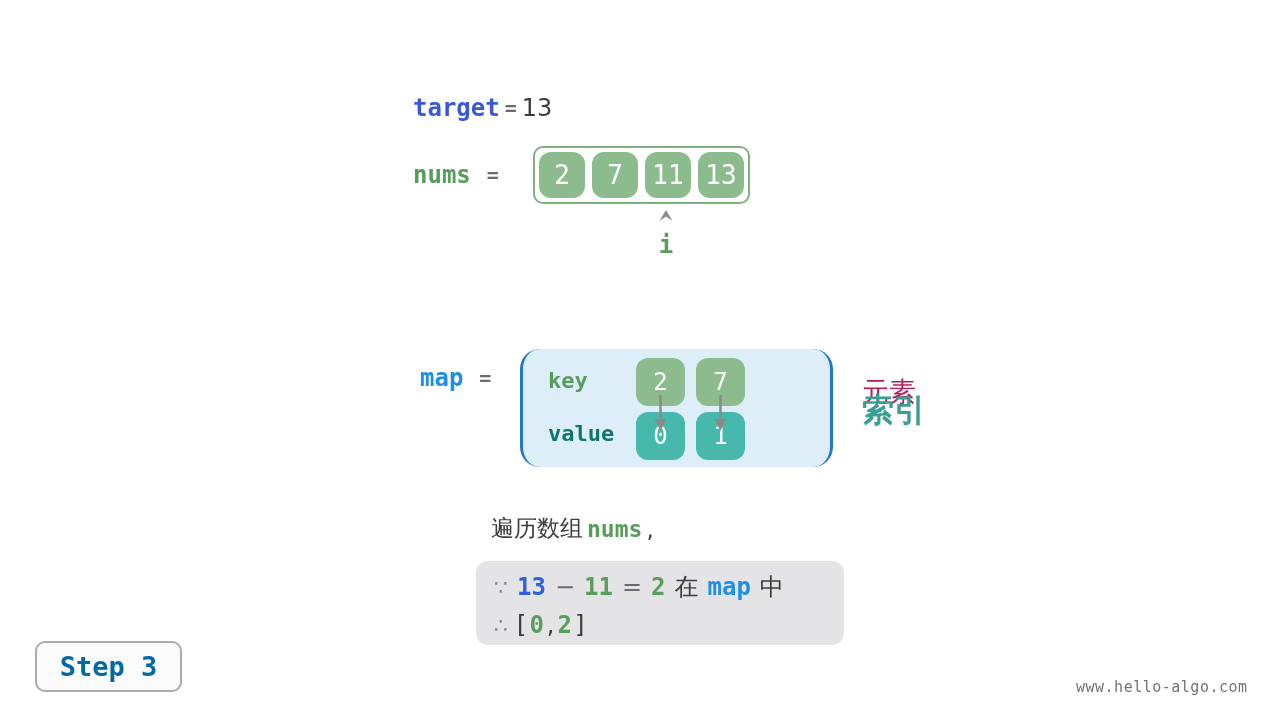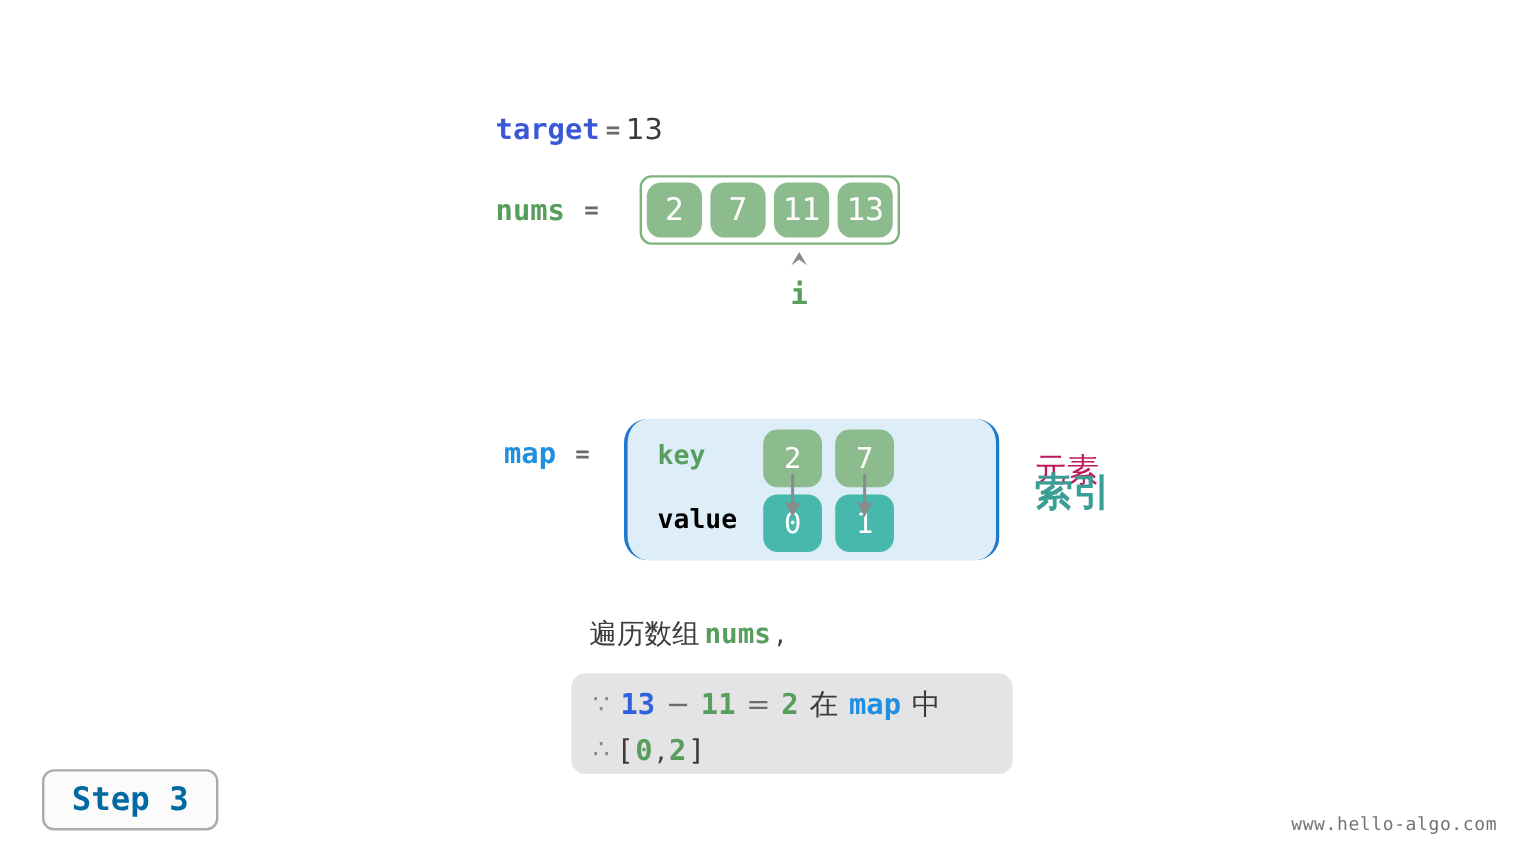--- a/index.html
+++ b/index.html
@@ -70,21 +70,21 @@
     border-right: 3px solid #1f78cb;
     border-radius: 20px;
     margin-top: 31px;
   }
   .map-key-label {
     position: absolute; left: 25px; top: 19px;
     color: #579d5b; font-weight: 700; font-size: 22px;
   }
   .map-value-label {
     position: absolute; left: 25px; top: 72px;
-    color: #000000; font-weight: 700; font-size: 22px;
+    color: #0f766e; font-weight: 700; font-size: 22px;
   }
   .map-cell {
     position: absolute;
     width: 49px; height: 48px;
     border-radius: 12px;
     display: flex; align-items: center; justify-content: center;
     color: #ffffff; font-size: 24px;
     font-family: "DejaVu Sans Mono", "Liberation Mono", monospace;
   }
   .map-cell.key { background: #8cbc8e; top: 9px; }

